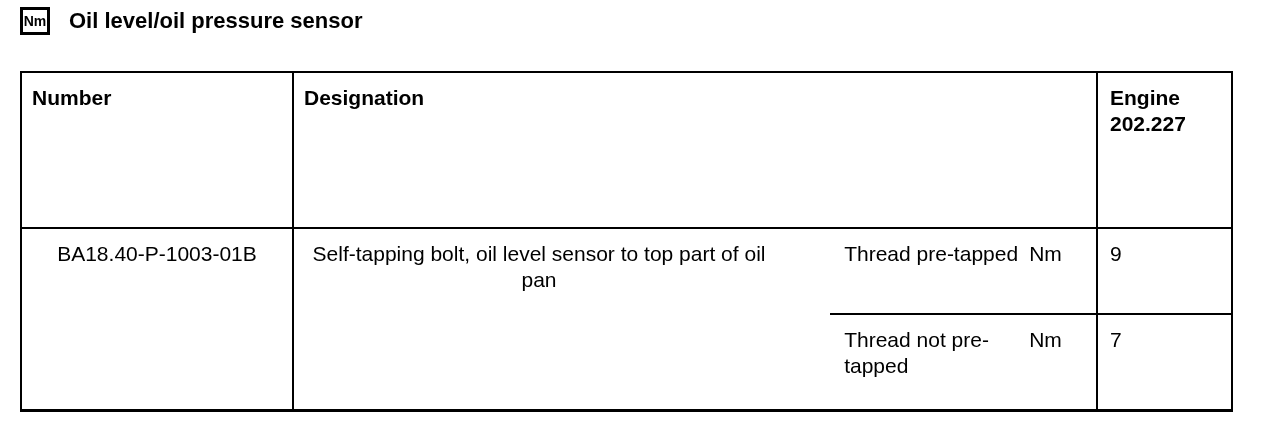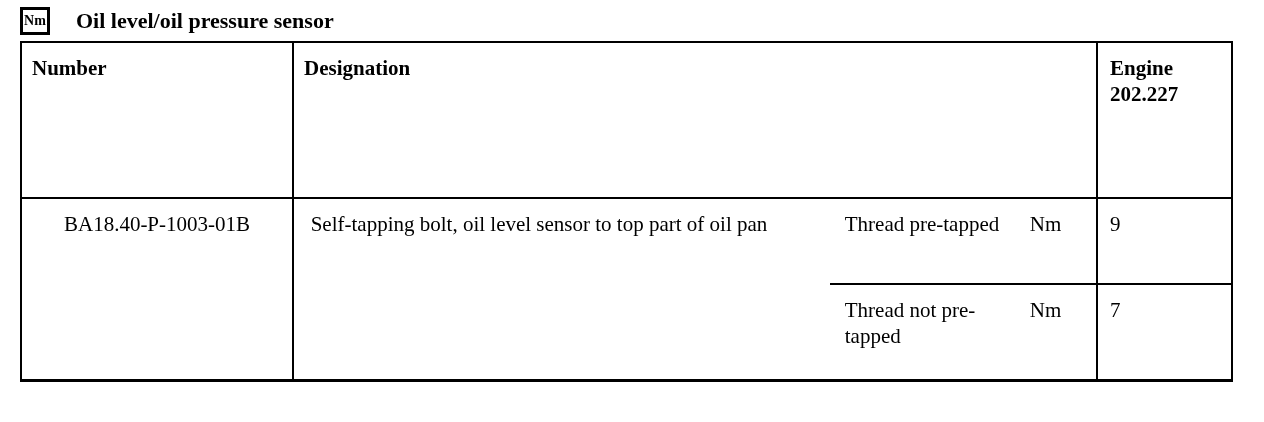--- a/index.html
+++ b/index.html
@@ -3,39 +3,39 @@
 <meta charset="utf-8">
 <style>
   * { margin: 0; padding: 0; box-sizing: border-box; }
   html, body { background: #ffffff; }
   body {
     width: 1264px; height: 422px;
     font-family: "Liberation Sans", sans-serif;
     color: #000000;
     overflow: hidden;
   }
-  .page { padding: 6px 0 4px 20px; font-family: Liberation Serif, serif; }
+  .page { padding: 6px 0 4px 20px; }
 
   
   .title-row { display: flex; align-items: center; height: 30px; }
   .nm-badge {
     display: inline-flex; align-items: center; justify-content: center;
     width: 30px; height: 28px;
     border: 3px solid #000;
     font-weight: bold; font-size: 14px; line-height: 1;
   }
   .page-title {
-    margin-left: 26px;
+    margin-left: 19px;
     font-size: 22px; font-weight: bold; line-height: 1;
     white-space: nowrap;
   }
 
   
   .ttable {
-    margin-top: 5px;
+    margin-top: 35px;
     width: 1213px;
     border: 2px solid #000;
     border-bottom-width: 3px;
     font-size: 21px; line-height: 26px;
   }
   .thead {
     display: grid;
     grid-template-columns: 272px 802px 135px;
     height: 156px;
     border-bottom: 2px solid #000;

